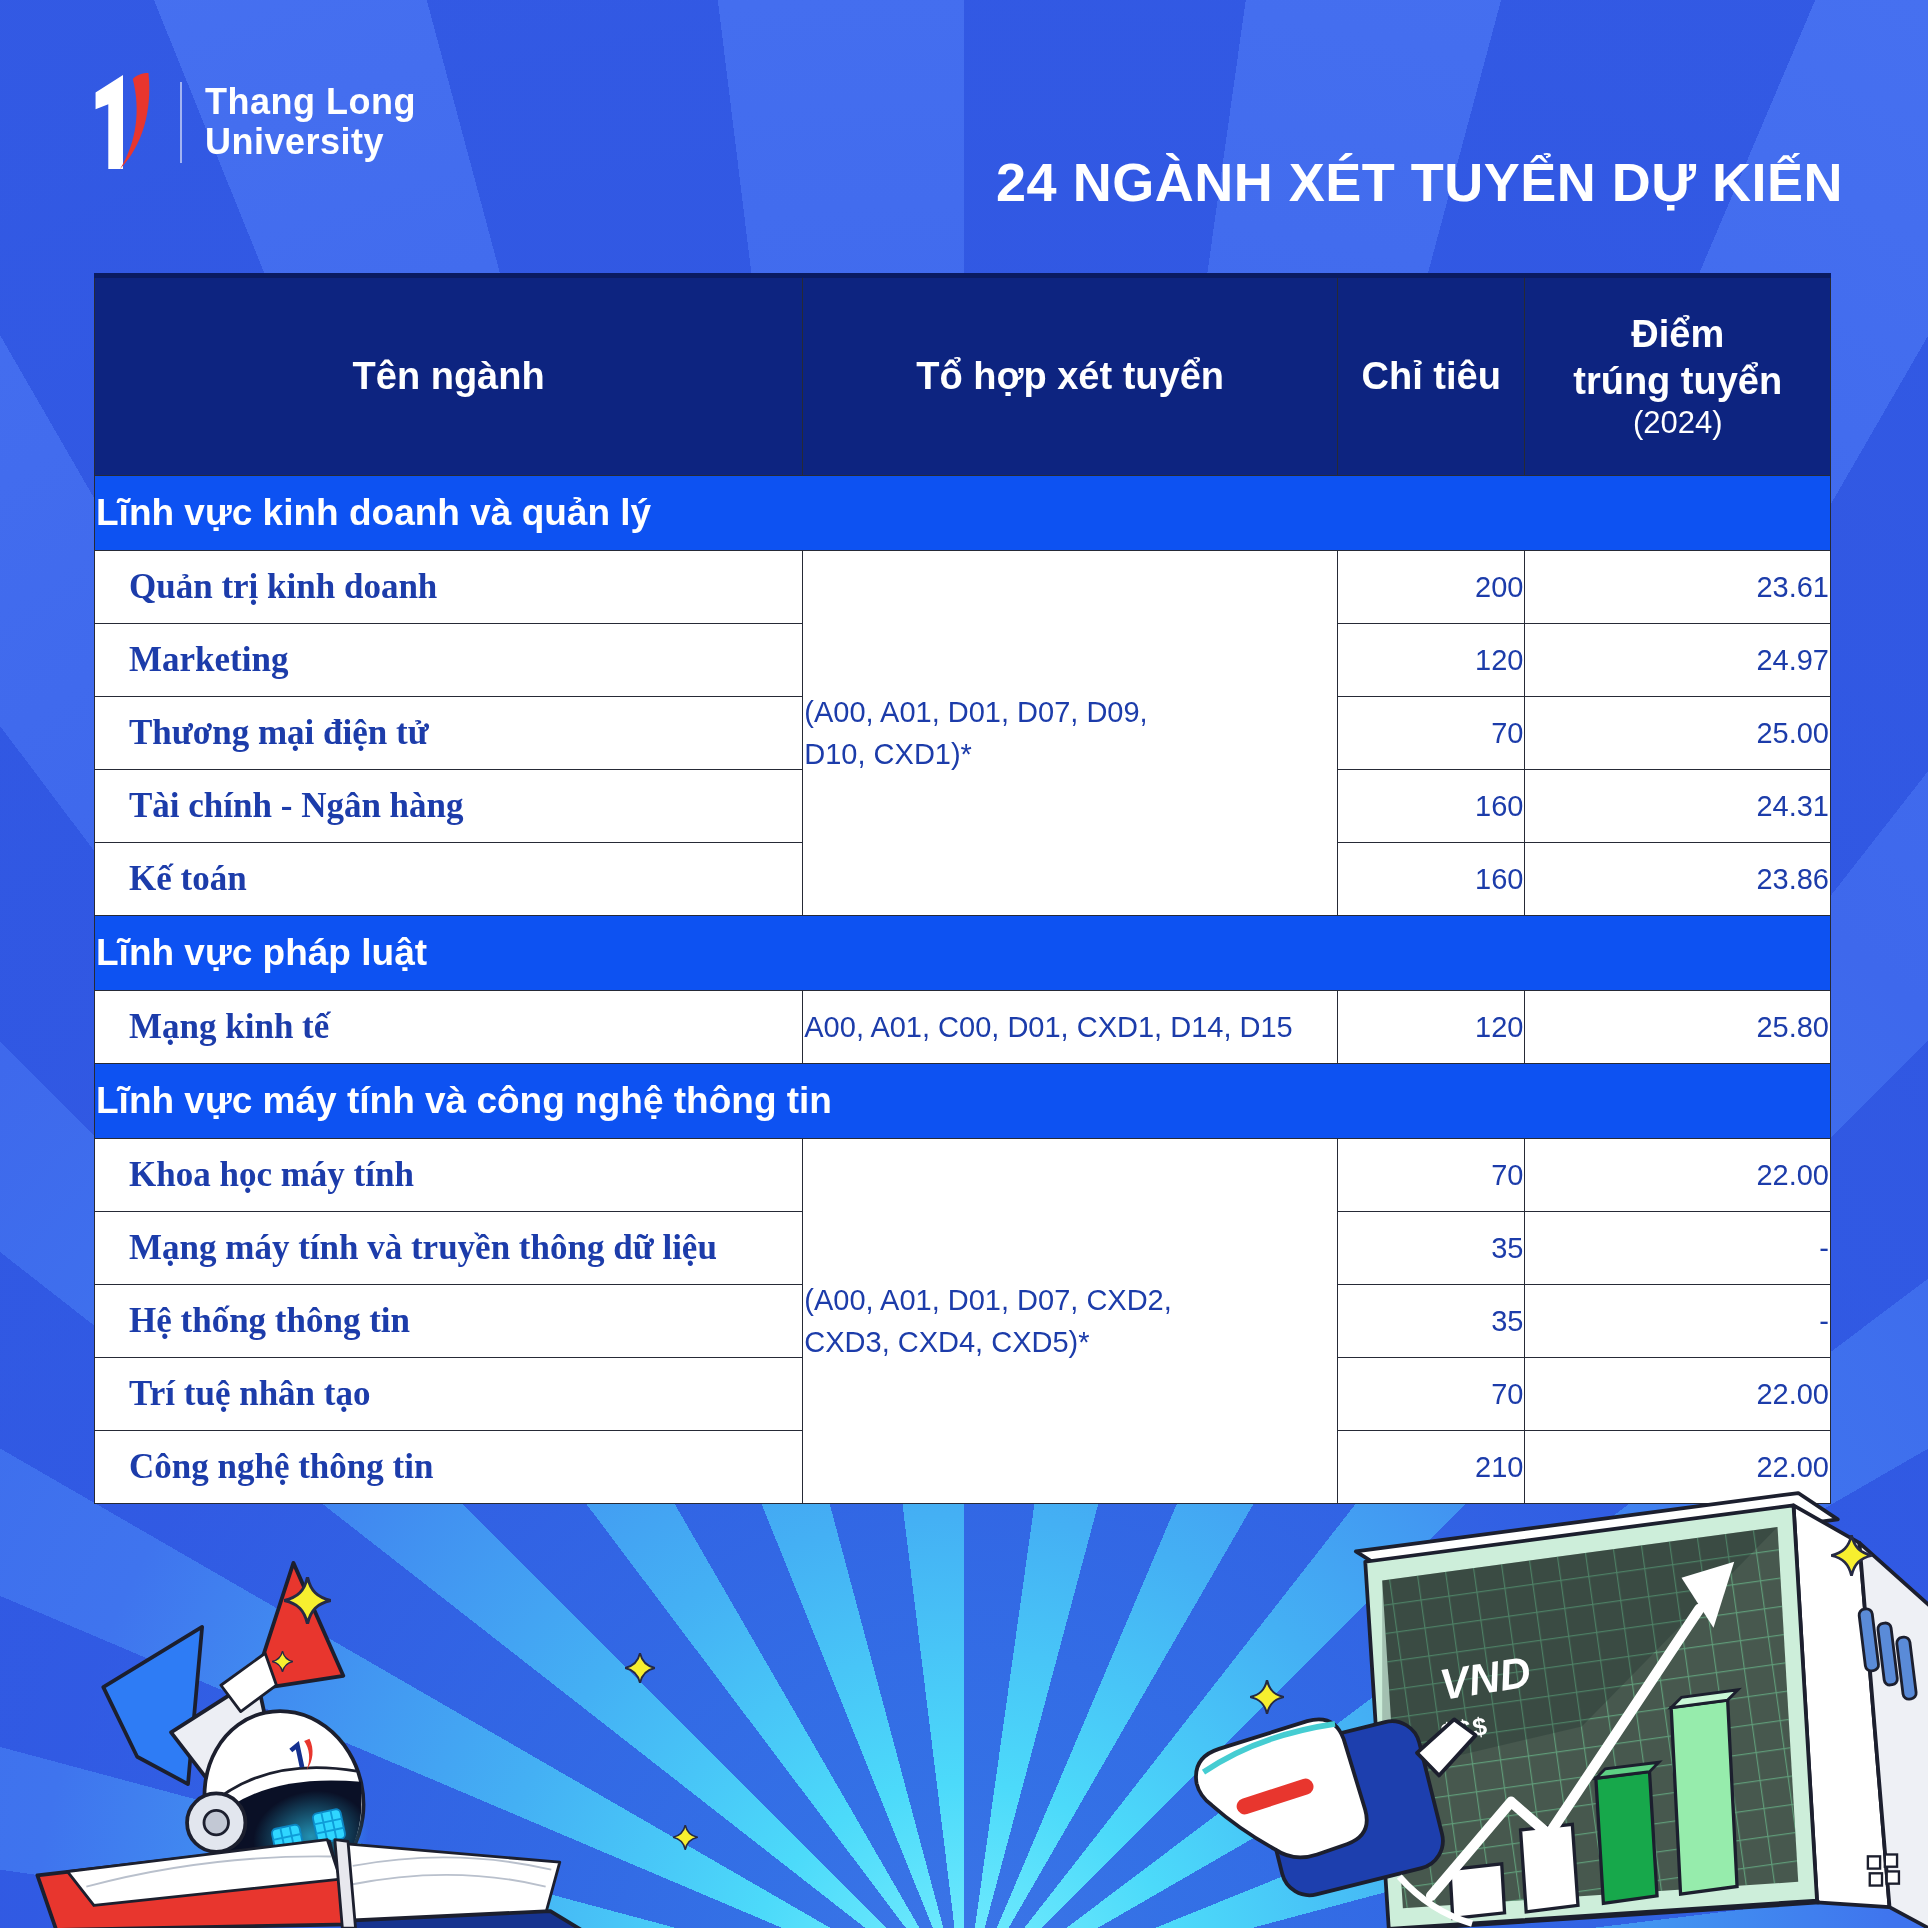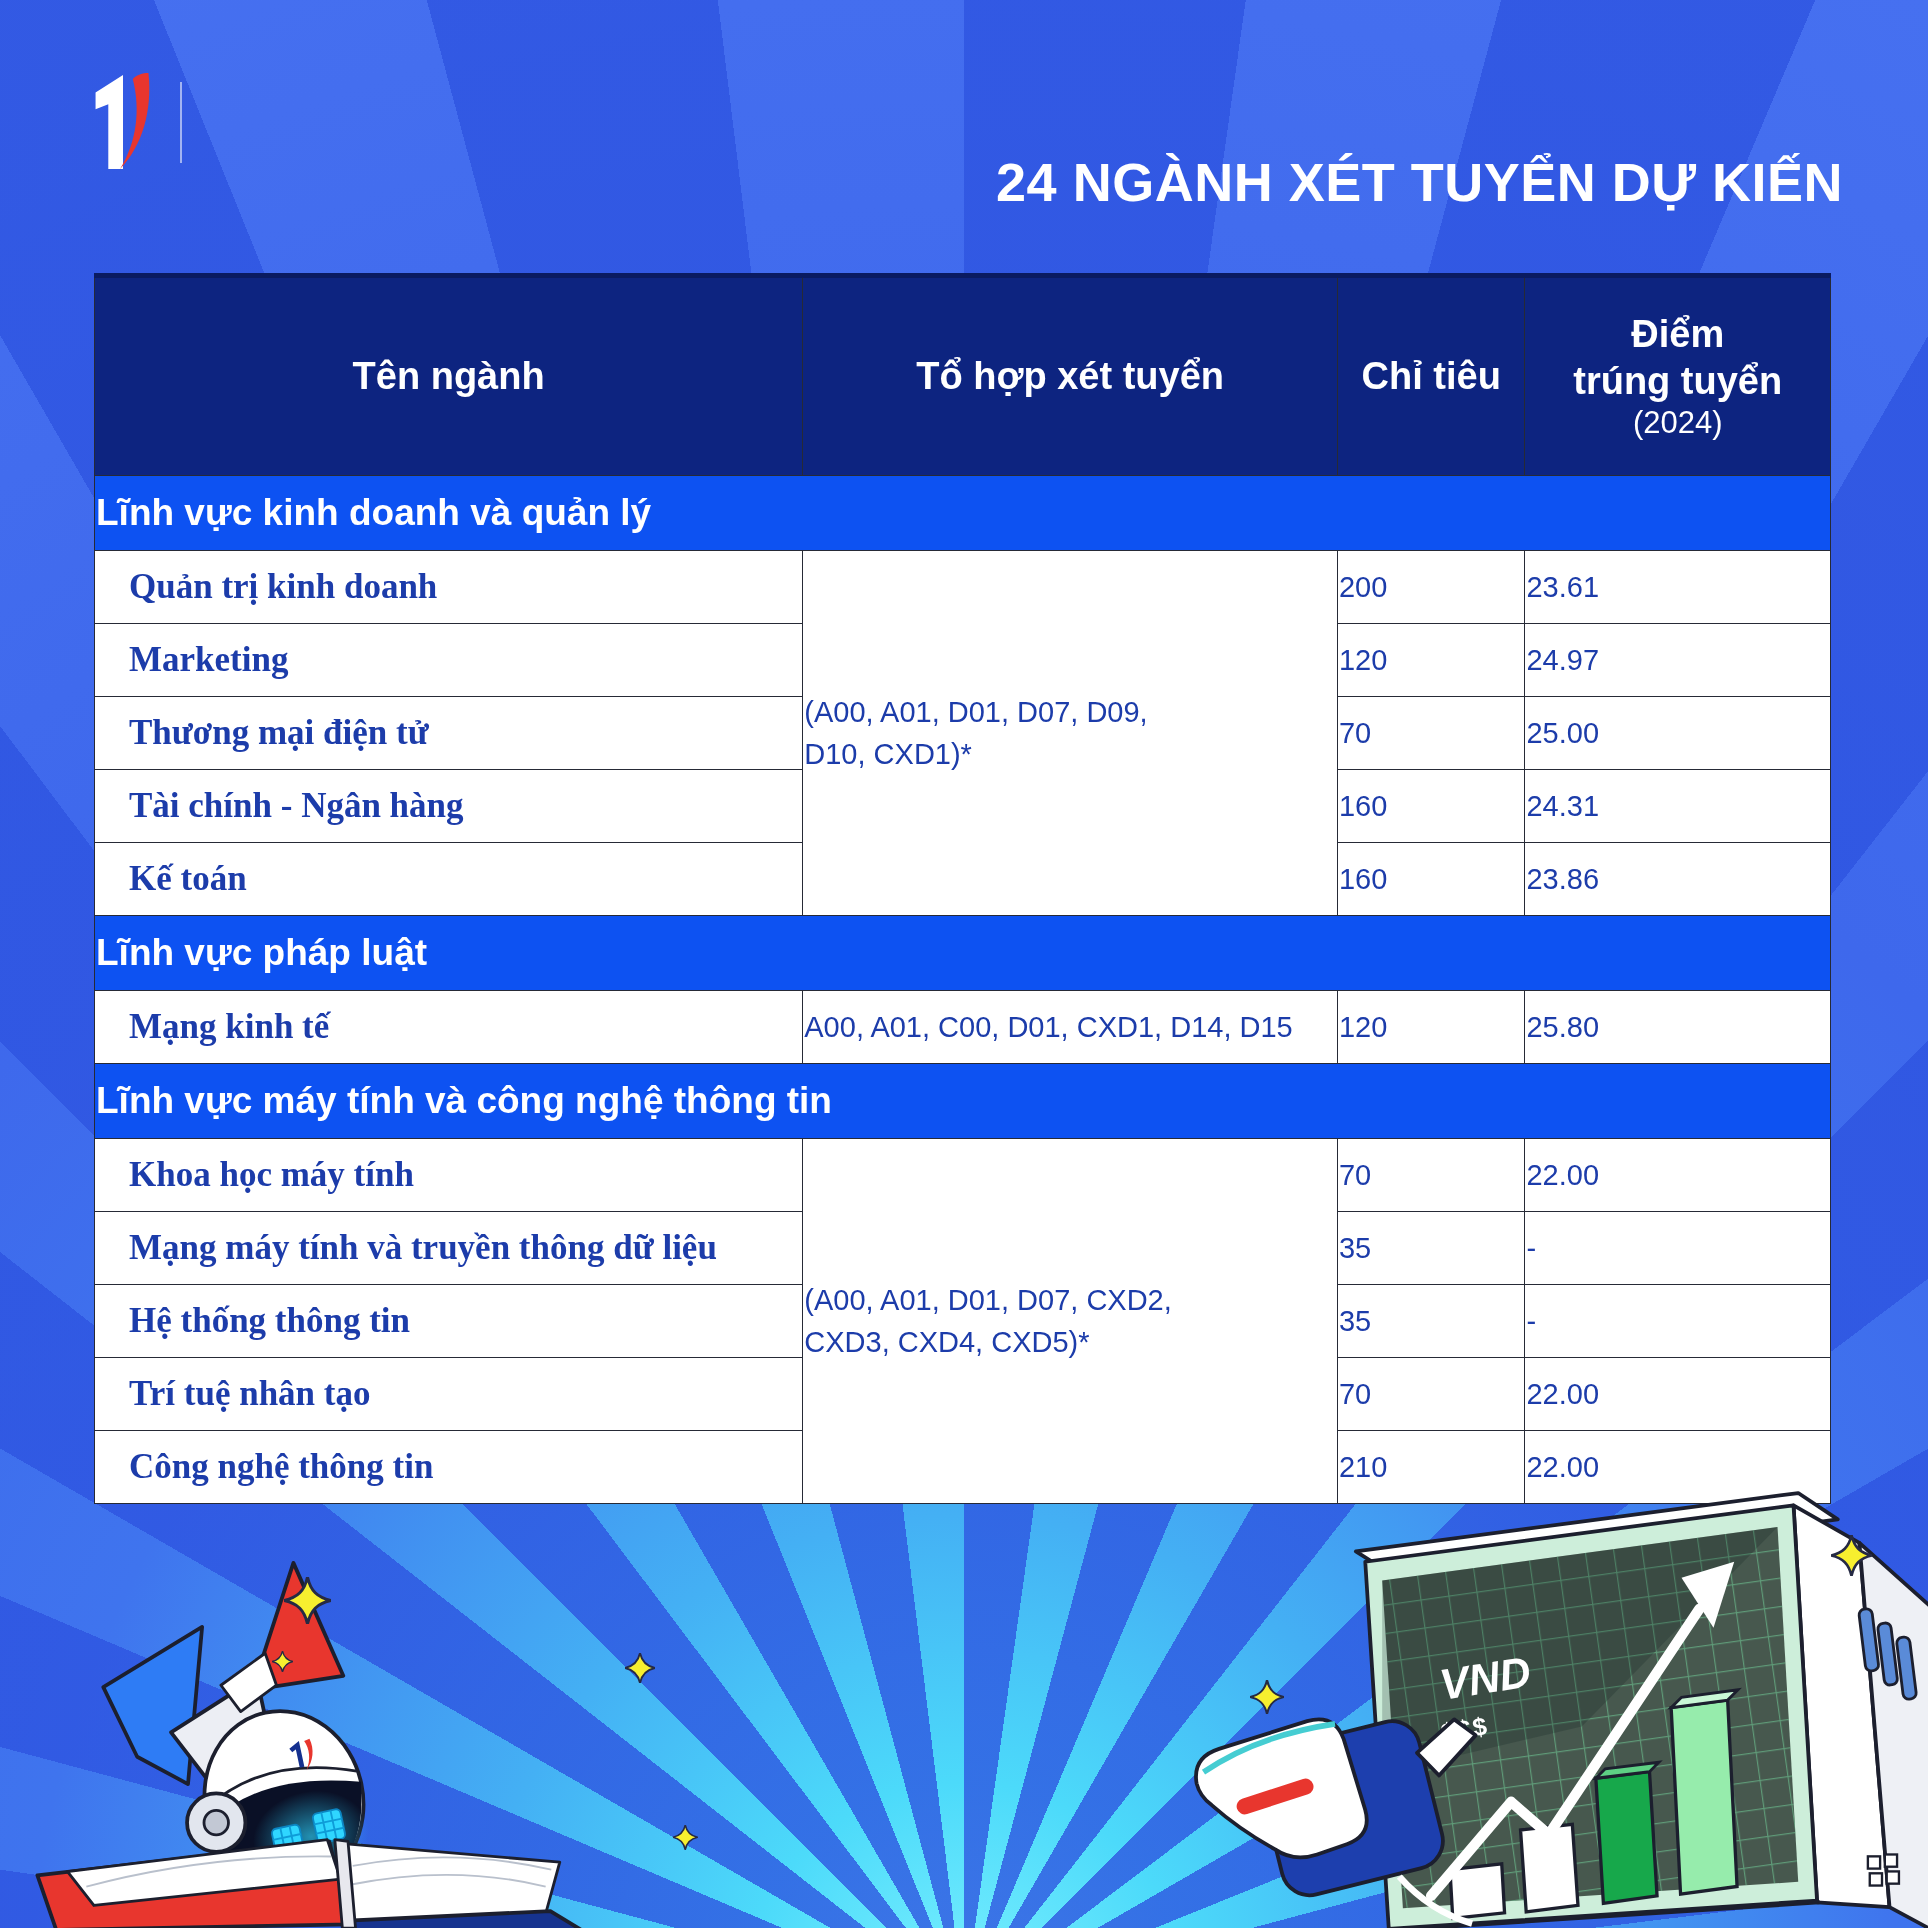--- a/index.html
+++ b/index.html
@@ -34,39 +34,43 @@
   .score-note{font-size:31px;font-weight:400;}
   .sec-row{height:75px;}
   .sec-cell{
     background:#0d52f2;color:#fff;font-size:37px;font-weight:700;
     text-align:left;border-left:none;border-right:none;
   }
   .data-row{height:73px;}
   .cell{background:#fff;color:#1c3caa;}
   .name-cell{font-size:35px;font-weight:700;text-align:left;padding-left:34px;font-family:Liberation Serif, serif;}
   .combo-cell{font-size:29px;font-weight:400;text-align:left;line-height:1.45;}
-  .num-cell{font-size:29px;font-weight:400;text-align:left;}
+  .num-cell{font-size:29px;font-weight:400;text-align:right;}
   
   .robot{position:absolute;left:28px;top:1544px;}
   .scene-right{position:absolute;left:1177px;top:1491px;}
   .sparkle{position:absolute;}
   .sparkle path{fill:#f7ef2f;stroke:#262a44;stroke-width:3;stroke-linejoin:round;}
 </style>
 </head>
 <body>
 
 <div class="canvas">
   <div class="rays"></div>
 
   <div class="logo">
     <svg width="68" height="98" viewBox="0 0 60 100">
       <path d="M2,20 L30,2 L30,98 L15,98 L15,32 L2,37 Z" fill="#ffffff"></path>
       <path d="M56,0 C60,38 50,74 27,98 C44,70 48,38 40,6 C44,2 50,0 56,0 Z" fill="#e8362e"></path>
     </svg>
     <div class="logo-divider"></div>
+    <div class="brand-text">
+      <div>Thang Long</div>
+      <div>University</div>
+    </div>
   </div>
 
   <div class="title">24 NGÀNH XÉT TUYỂN DỰ KIẾN</div>
 
   <table class="tbl">
     <colgroup>
       <col style="width:40.8%">
         <col style="width:30.8%">
         <col style="width:10.8%">
         <col style="width:17.6%">

